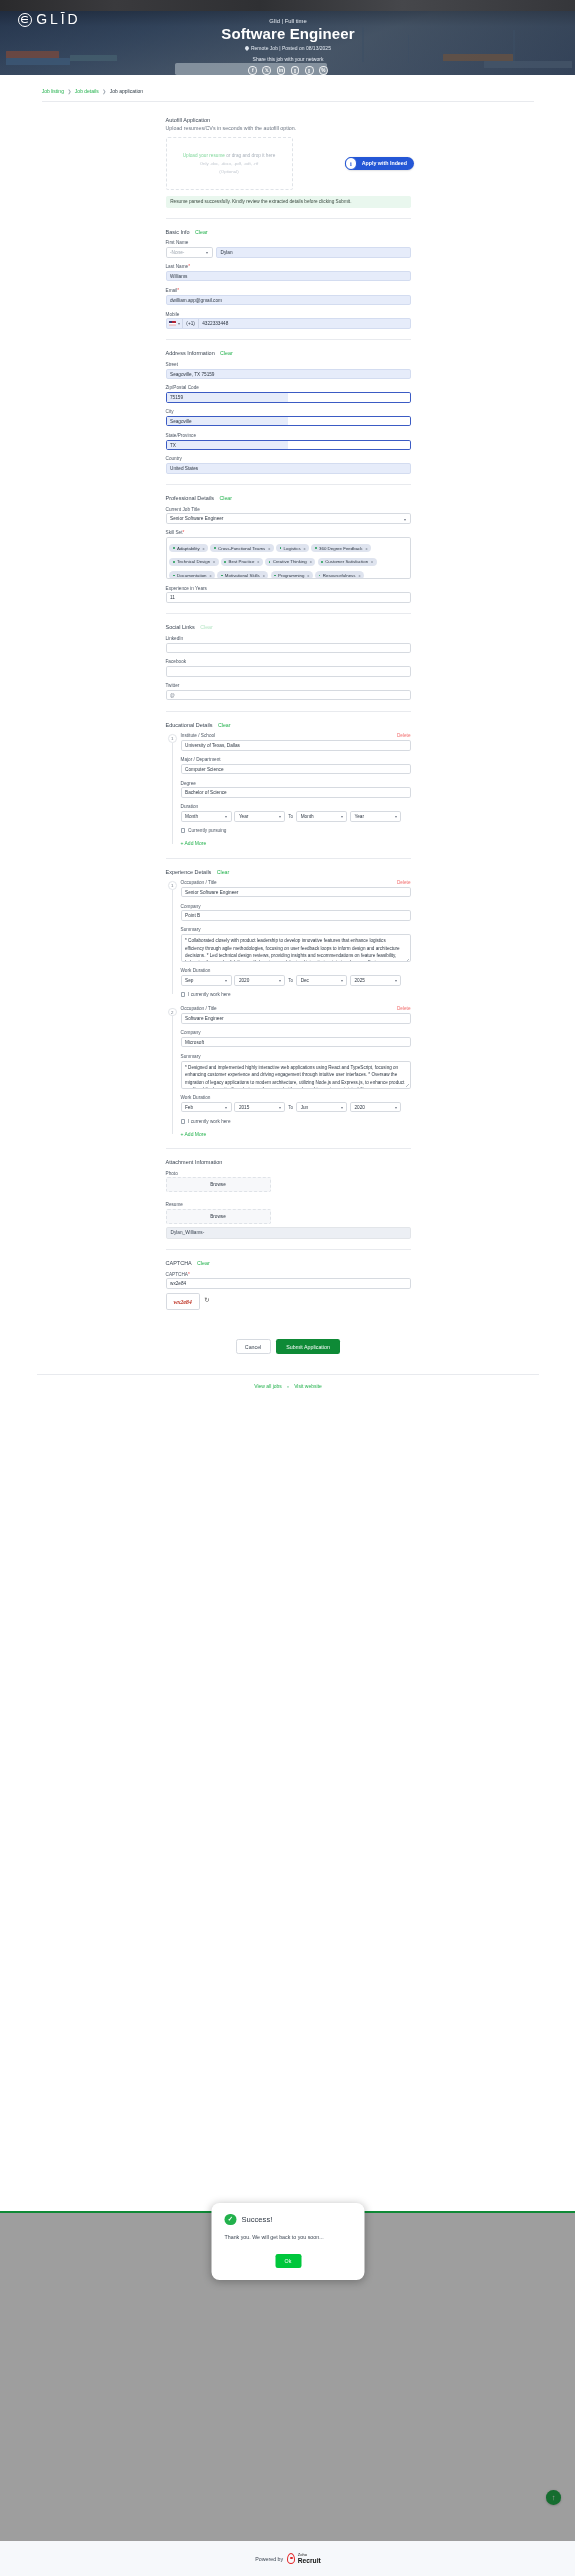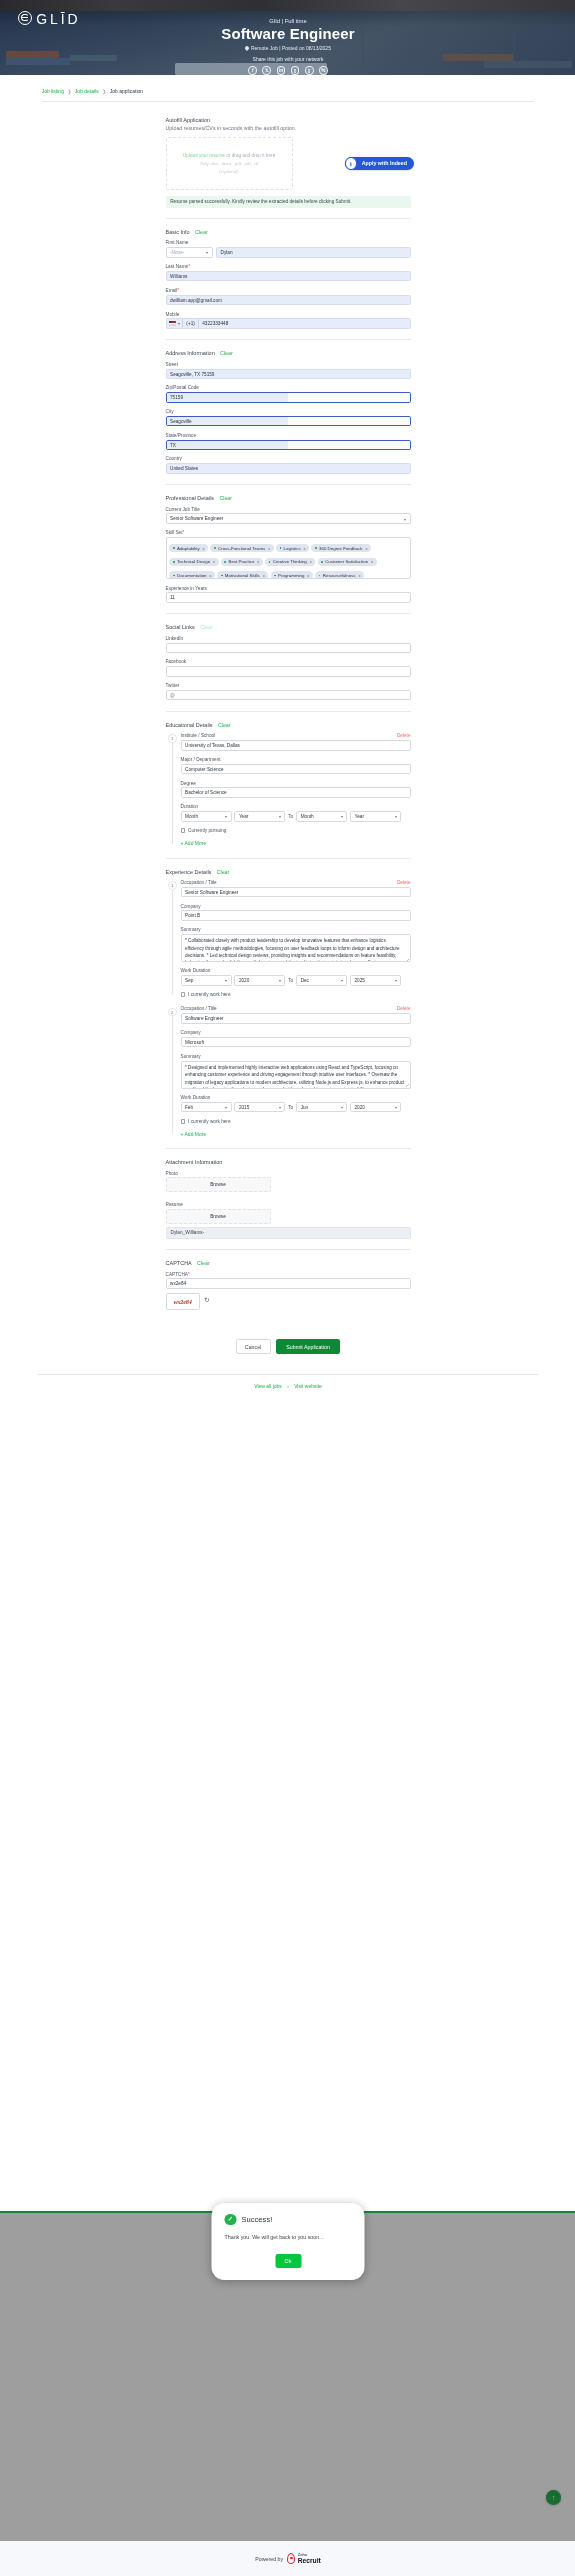--- a/index.html
+++ b/index.html
@@ -20,21 +20,21 @@
     overflow: hidden;
   }
   .hero-top-strip{
     position:absolute;top:0;left:0;right:0;height:10.5px;
     background:linear-gradient(90deg,#2a2a2c 0%,#3a3a3d 20%,#2f3033 45%,#46474b 70%,#35363a 100%);
   }
   .hero-crane{position:absolute;background:rgba(60,78,100,.55);}
   .hero-container{position:absolute;border-radius:0.6px;opacity:.75;}
   .logo {
     position: absolute; left: 17.5px; top: 10.5px;
-    display: flex; align-items: flex-start; gap: 4.7px; z-index: 5;
+    display: flex; align-items: flex-end; gap: 4.7px; z-index: 5;
   }
   .logo-mark {
     width: 14px; height: 14px; border-radius: 50%;
     border: 1.2px solid #fff; position: relative; flex: none;
   }
   .logo-mark::before{
     content:""; position:absolute; left:2.3px; top:5.3px; width:7.6px; height:1.5px; background:#fff;
   }
   .logo-mark::after{
     content:""; position:absolute; left:2.9px; top:2.3px; width:5.3px; height:5.3px;
@@ -244,21 +244,21 @@
   
   .overlay {
     position:absolute; left:0; right:0; top:2211px; bottom:35px;
     background:rgba(0,0,0,.38); z-index:40;
   }
   .overlay::before{
     content:""; position:absolute; left:0; right:0; top:0; height:2.3px; background:#0e8a36;
   }
   .modal {
     position:absolute; left:50%; transform:translateX(-50%); top:2203px;
-    width:153px; background:#fff; border-radius:13px; box-shadow:0 1.8px 8.2px rgba(0,0,0,.28);
+    width:153px; background:#fff; border-radius:8px; box-shadow:0 1.8px 8.2px rgba(0,0,0,.28);
     padding:10.5px 13px 11.7px 13px; z-index:50;
   }
   .modal-head { display:flex; align-items:center; gap:5.3px; }
   .check {
     width:11.7px; height:11.7px; border-radius:50%; background:#22b14c; color:#fff;
     display:flex; align-items:center; justify-content:center; font-size:6.4px; font-weight:700;
   }
   .modal-title { font-size:7.6px; color:#2d3642; font-weight:400; }
   .modal-body { font-size:5.3px; color:#3c4653; margin-top:8.8px; }
   .modal-btn {

